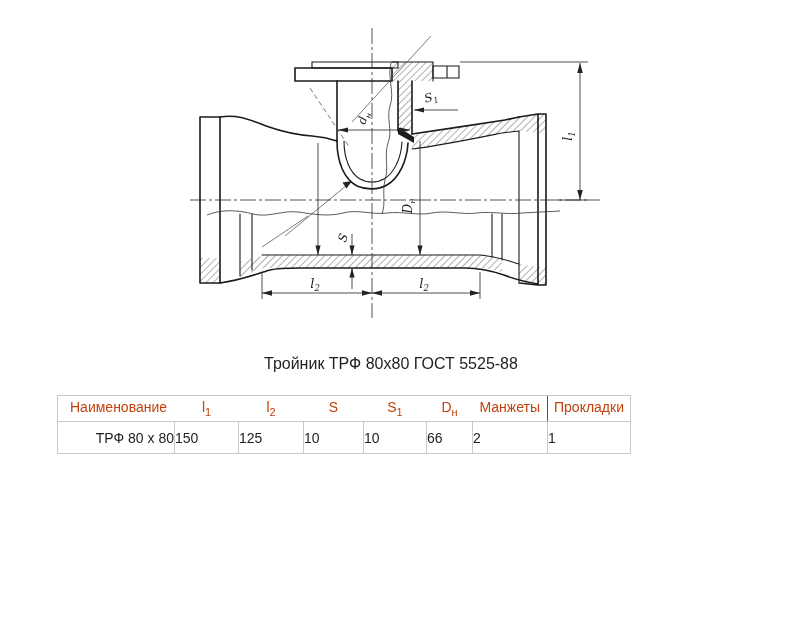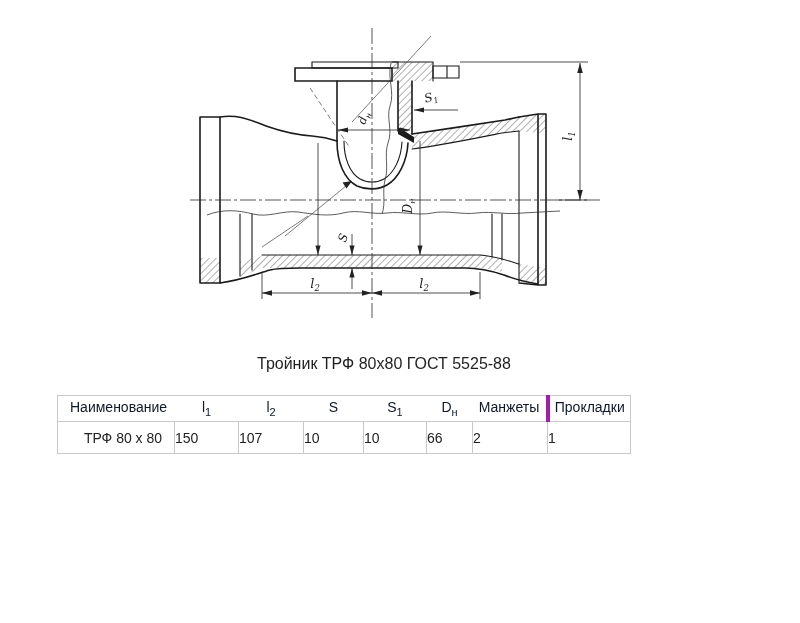--- a/index.html
+++ b/index.html
@@ -1,31 +1,31 @@
 <!DOCTYPE html>
 <html><head>
 <meta charset="utf-8">
 <style>
   html,body{margin:0;padding:0;background:#ffffff;}
   .page{position:relative;width:800px;height:623px;background:#fff;overflow:hidden;
         font-family:"Liberation Sans",sans-serif;}
   .drawing{position:absolute;left:0;top:0;width:800px;height:345px;}
   .dim-label{font-family:"DejaVu Serif",serif;font-style:italic;fill:#222;}
-  .title{position:absolute;left:257px;top:355px;font-size:16px;color:#1f1f1f;
+  .title{position:absolute;left:264px;top:355px;font-size:16px;color:#1f1f1f;
          font-family:"Liberation Sans",sans-serif;white-space:nowrap;}
   table.dims{position:absolute;left:57px;top:395px;border-collapse:collapse;
              table-layout:fixed;font-family:"Liberation Sans",sans-serif;}
   table.dims th{border-top:1px solid #c9c9c9;border-bottom:1px solid #c9c9c9;
-                font-weight:normal;color:#0f172a;font-size:14px;height:25px;
+                font-weight:normal;color:#c2410c;font-size:14px;height:25px;
                 text-align:center;padding:0;margin-top:18px;}
   table.dims th:first-child{text-align:left;padding-left:12px;border-left:1px solid #c9c9c9;}
-  table.dims th:last-child{border-left:4px solid #a21caf;border-right:1px solid #c9c9c9;}
+  table.dims th:last-child{border-left:1px solid #a21caf;border-right:1px solid #c9c9c9;}
   table.dims td{border:1px solid #c9c9c9;color:#222;font-size:14px;height:31px;
                 padding:0;}
-  table.dims td:first-child{text-align:center;padding-left:14px;}
+  table.dims td:first-child{text-align:right;padding-left:14px;}
   sub.hsub{font-size:11px;}
 </style>
 </head>
 <body>
 
 <div class="page">
 
   <div class="drawing">
     <svg width="800" height="345" viewBox="0 0 800 345" xmlns="http://www.w3.org/2000/svg">
       <defs>
@@ -154,21 +154,21 @@
         <th><span>S</span><sub class="hsub">1</sub></th>
         <th><span>D</span><sub class="hsub">н</sub></th>
         <th><span>Манжеты</span><sub class="hsub"></sub></th>
         <th><span>Прокладки</span><sub class="hsub"></sub></th>
       </tr>
     </thead>
     <tbody>
       <tr>
         <td>ТРФ 80 х 80</td>
         <td>150</td>
-        <td>107</td>
+        <td>125</td>
         <td>10</td>
         <td>10</td>
         <td>66</td>
         <td>2</td>
         <td>1</td>
       </tr>
     </tbody>
   </table>
 
 </div>

